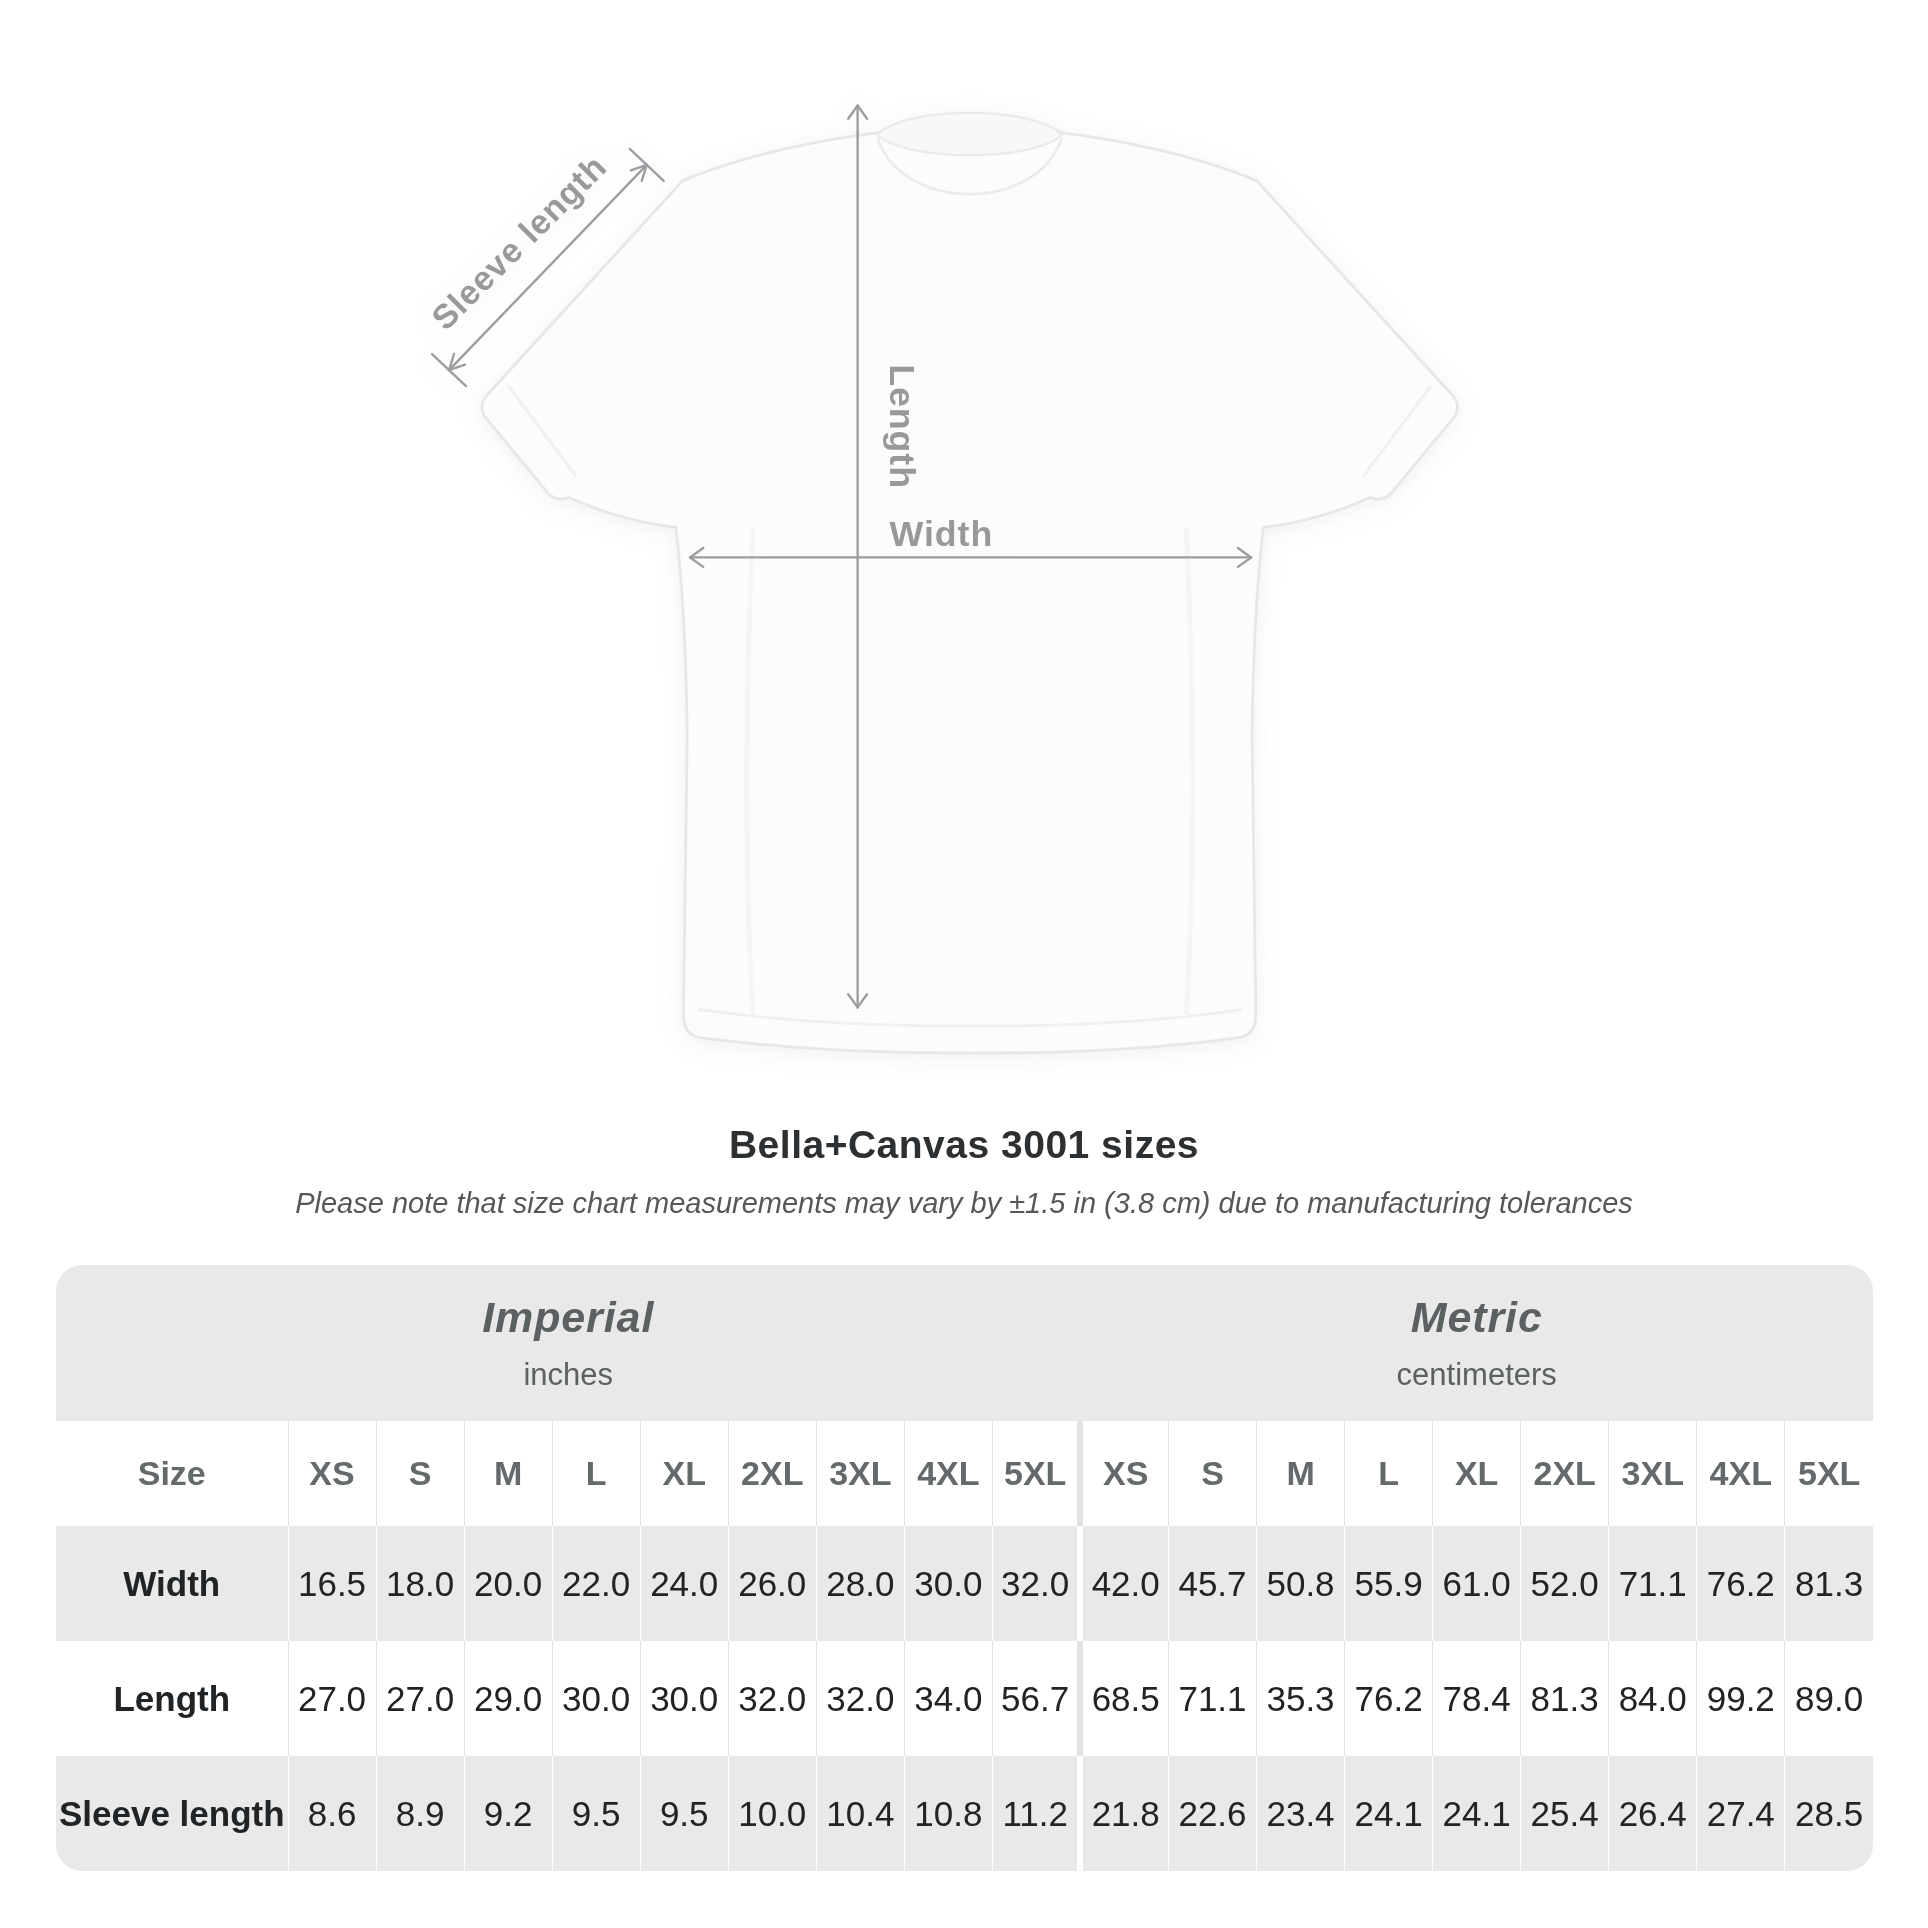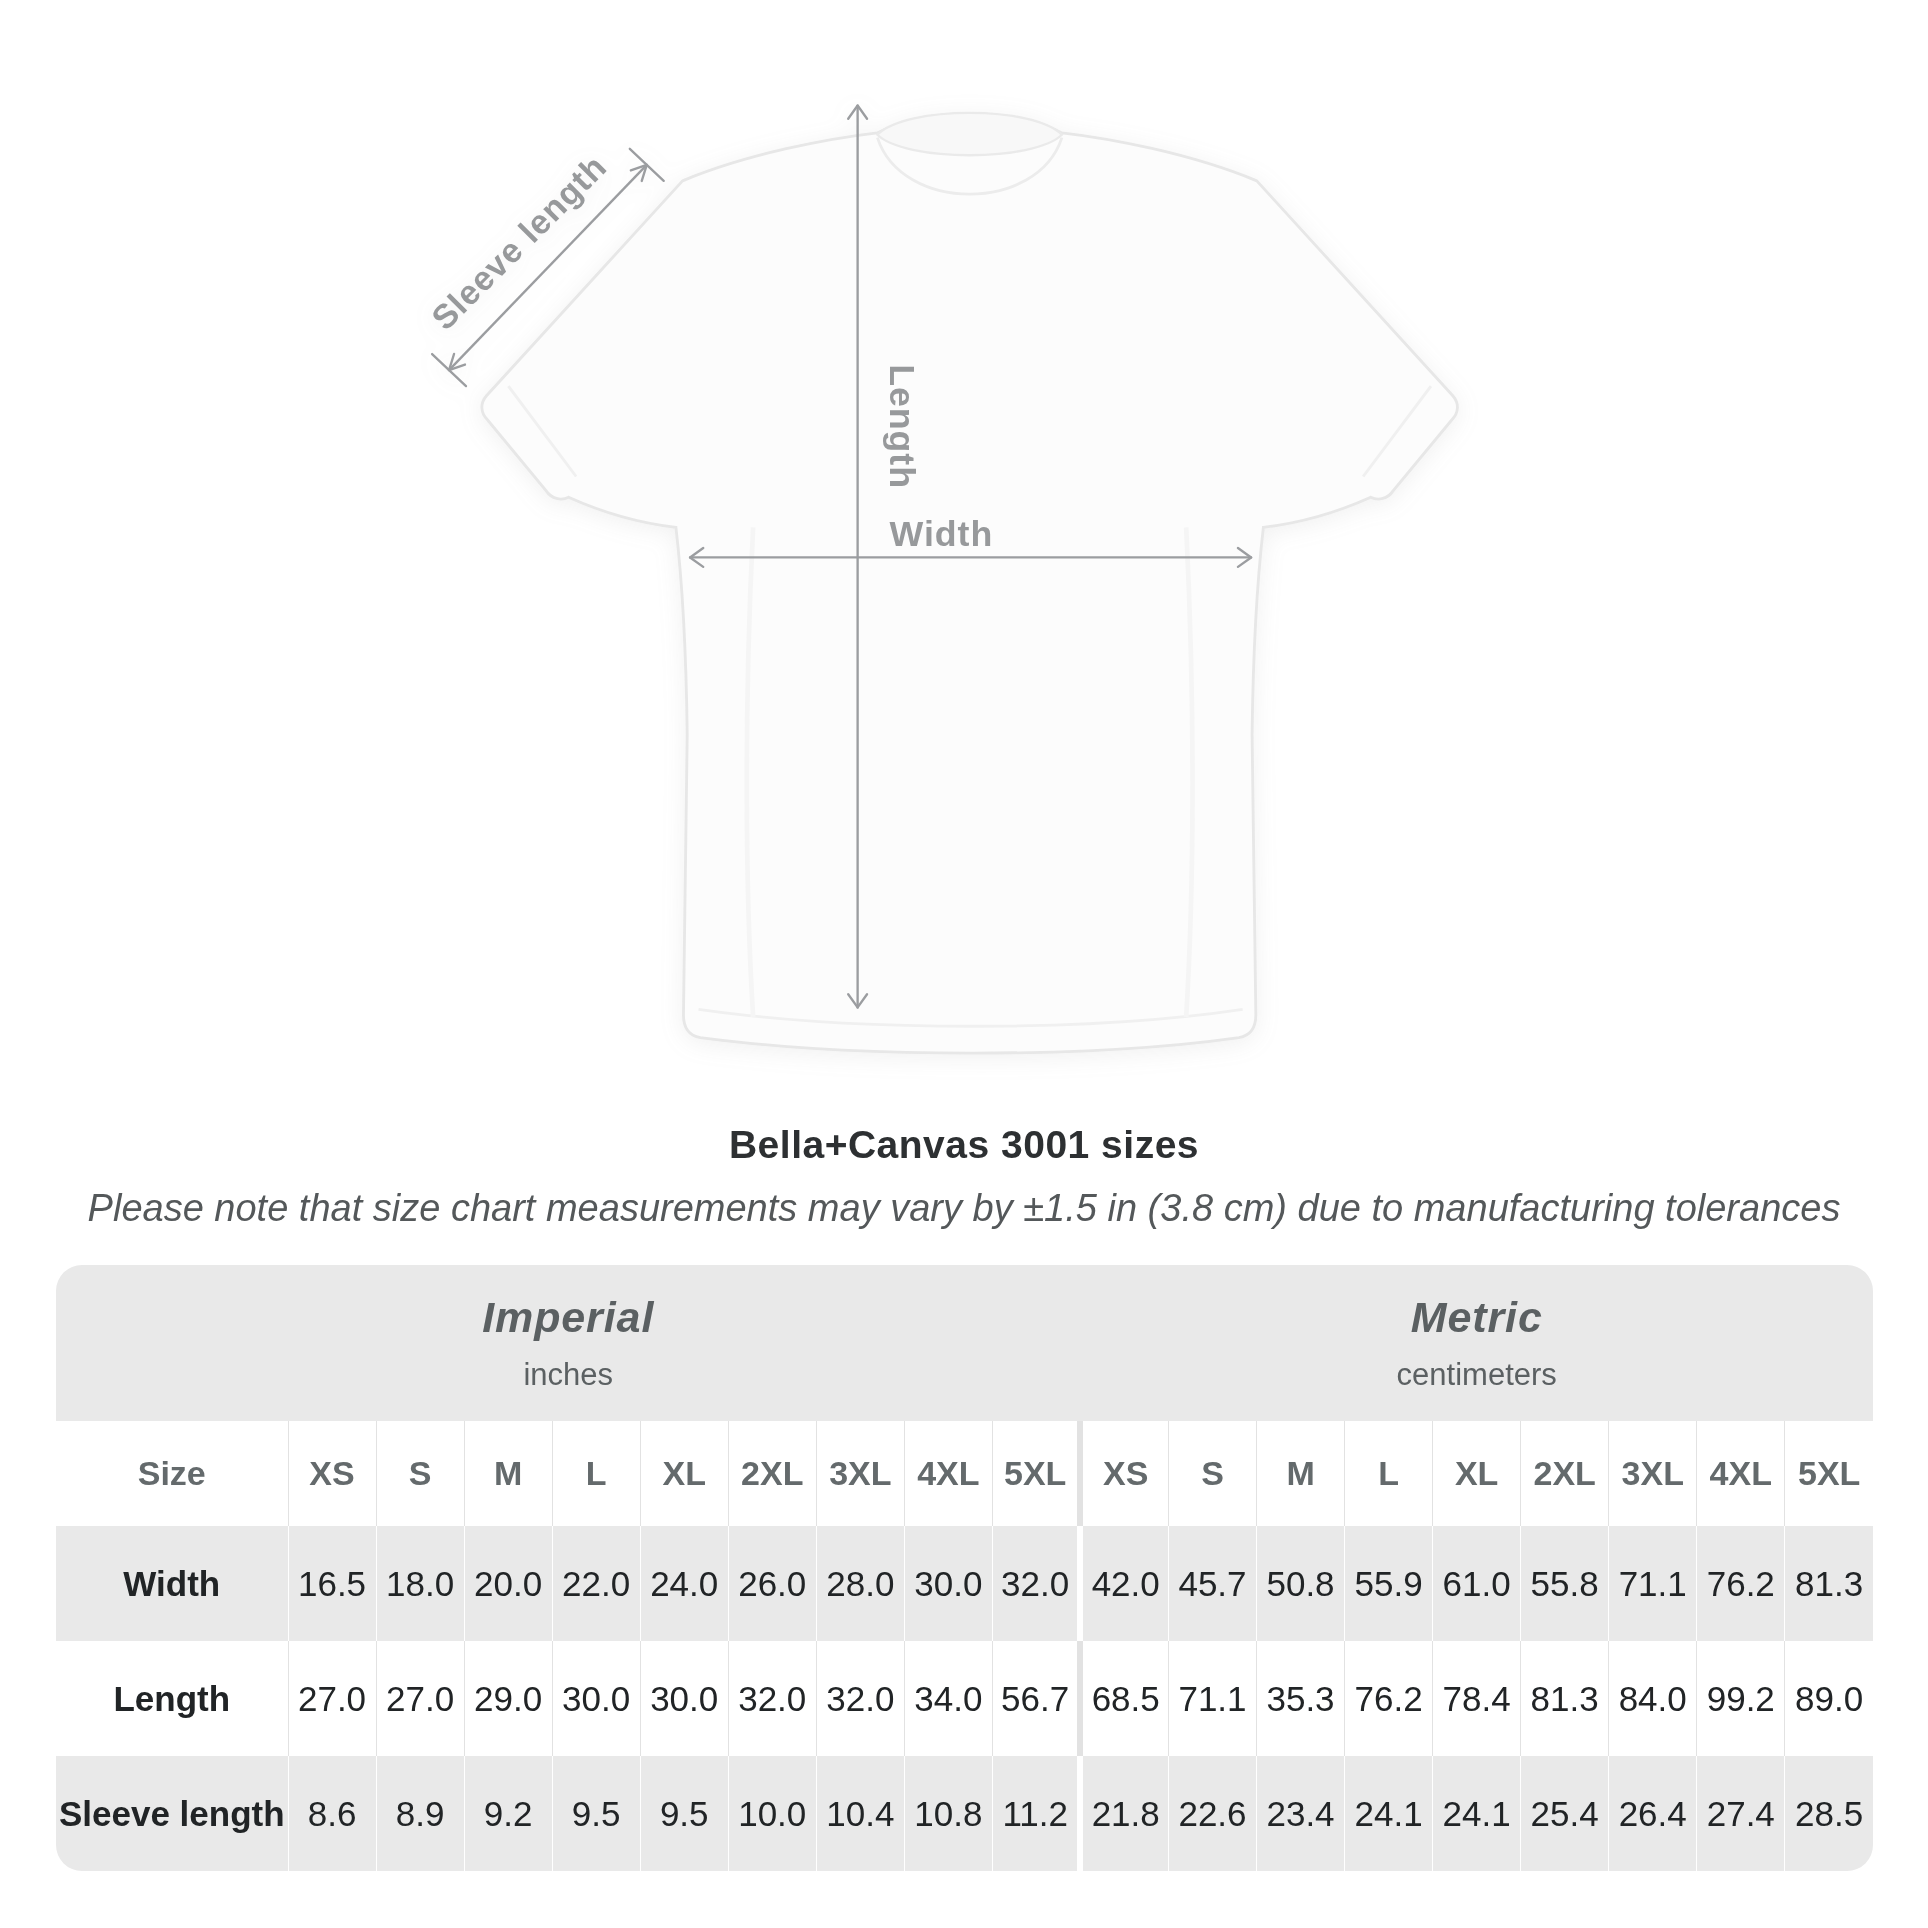--- a/index.html
+++ b/index.html
@@ -24,21 +24,21 @@
   .lab38 { font-size:38px; }
   .lab36 { font-size:36px; }
 
   
   .chart-title {
     position:absolute; top:1123px; left:0; width:1928px; text-align:center;
     font-size:39px; font-weight:bold; color:#2d3032; letter-spacing:0.5px;
   }
   .chart-note {
     position:absolute; top:1187px; left:0; width:1928px; text-align:center;
-    font-size:38px; font-style:italic; color:#54585a;
+    font-size:29px; font-style:italic; color:#54585a;
   }
 
   
   .size-table-wrap {
     position:absolute; top:1265px; left:56px; width:1817px;
     border-radius:26px; overflow:hidden;
   }
   table { width:100%; border-collapse:collapse; table-layout:fixed; }
   td { text-align:center; vertical-align:middle; padding:0; }
 
@@ -200,21 +200,21 @@
         <td>24.0</td>
         <td>26.0</td>
         <td>28.0</td>
         <td>30.0</td>
         <td>32.0</td>
         <td class="m0">42.0</td>
         <td>45.7</td>
         <td>50.8</td>
         <td>55.9</td>
         <td>61.0</td>
-        <td>55.8</td>
+        <td>52.0</td>
         <td>71.1</td>
         <td>76.2</td>
         <td>81.3</td>
       </tr>
 
       <tr class="data white">
         <td class="lbl">Length</td>
         <td>27.0</td>
         <td>27.0</td>
         <td>29.0</td>

